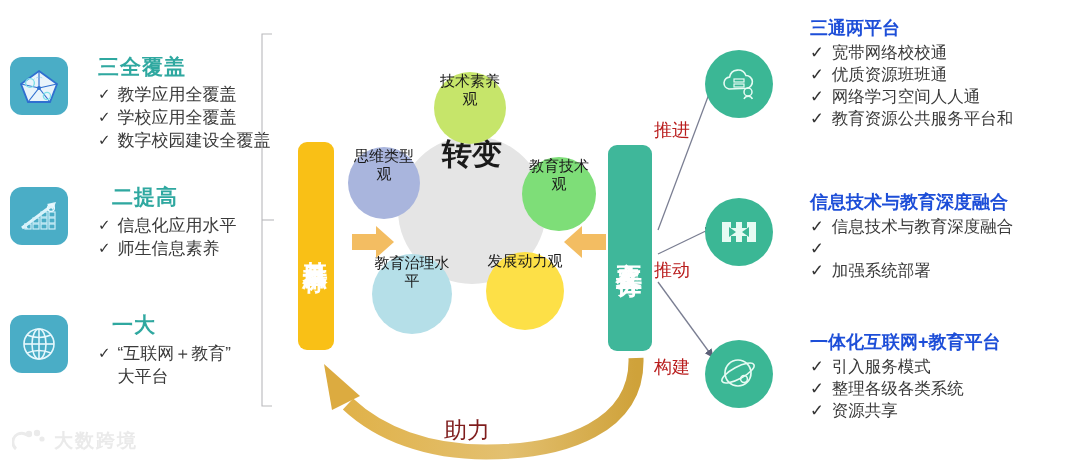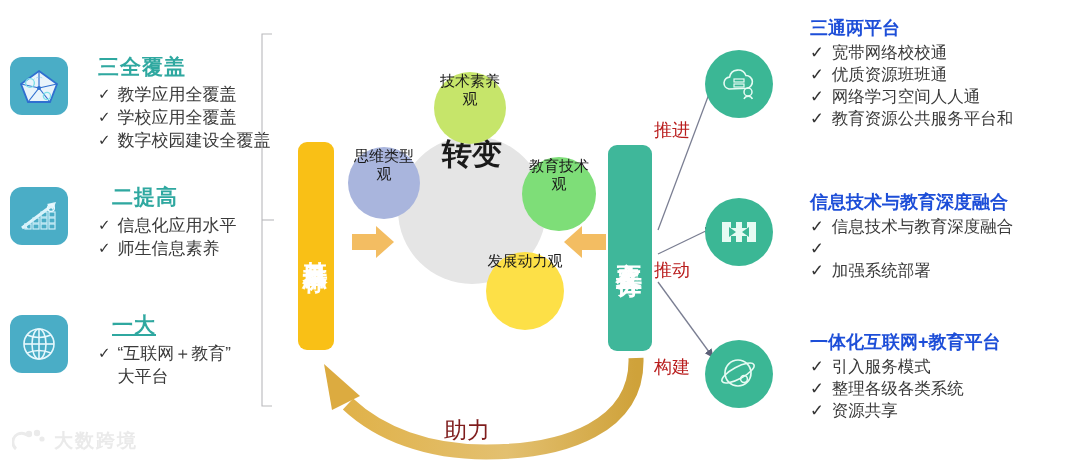--- a/index.html
+++ b/index.html
@@ -163,21 +163,21 @@
       <g fill="none" stroke="#e6f8fd" stroke-width="1.6">
         <circle cx="22" cy="22" r="15"></circle>
         <ellipse cx="22" cy="22" rx="7" ry="15"></ellipse>
         <line x1="7" y1="22" x2="37" y2="22"></line>
         <path d="M10 13 Q22 18 34 13"></path>
         <path d="M10 31 Q22 26 34 31"></path>
         <line x1="22" y1="7" x2="22" y2="37"></line>
       </g>
     </svg>
   </div>
-  <div class="lhead" style="left:112px;top:311px;font-size:21px;text-decoration:underline;">一大</div>
+  <div class="lhead" style="left:112px;top:311px;font-size:21px;">一大</div>
   <div class="llist" style="left:98px;top:343px;font-size:17px;">
     <div class="li">
       <span class="ck">✓</span>
       <span>
         <span style="display:block;">“互联网＋教育”</span>
         <span style="display:block;">大平台</span>
       </span>
     </div>
   </div>
 
@@ -193,20 +193,23 @@
   <div class="circ" style="left:398px;top:136px;width:148px;height:148px;background:#e5e5e5;font-size:30px;font-weight:bold;z-index:1;">转变</div>
 
   <div class="circ" style="left:434px;top:72px;width:72px;height:72px;background:#c6e56a;font-size:15px;z-index:2;">
     <span>技术素养观</span>
   </div>
   <div class="circ" style="left:348px;top:147px;width:72px;height:72px;background:#a9b5dd;font-size:15px;z-index:2;">
     <span>思维类型观</span>
   </div>
   <div class="circ" style="left:522px;top:157px;width:74px;height:74px;background:#7ede78;font-size:15px;z-index:2;">
     <span>教育技术观</span>
+  </div>
+  <div class="circ" style="left:372px;top:254px;width:80px;height:80px;background:#b5dfe8;font-size:15px;z-index:2;">
+    <span>教育治理水平</span>
   </div>
   <div class="circ" style="left:486px;top:252px;width:78px;height:78px;background:#fde047;font-size:15px;z-index:2;">
     <span>发展动力观</span>
   </div>
 
   <svg class="fatarrow" style="left:352px;top:224px;z-index:3;" width="44" height="36">
     <polygon points="0,10 24,10 24,2 42,18 24,34 24,26 0,26" fill="#f3bd62"></polygon>
   </svg>
   <svg class="fatarrow" style="left:562px;top:224px;z-index:3;" width="44" height="36">
     <polygon points="44,10 20,10 20,2 2,18 20,34 20,26 44,26" fill="#f3bd62"></polygon>

